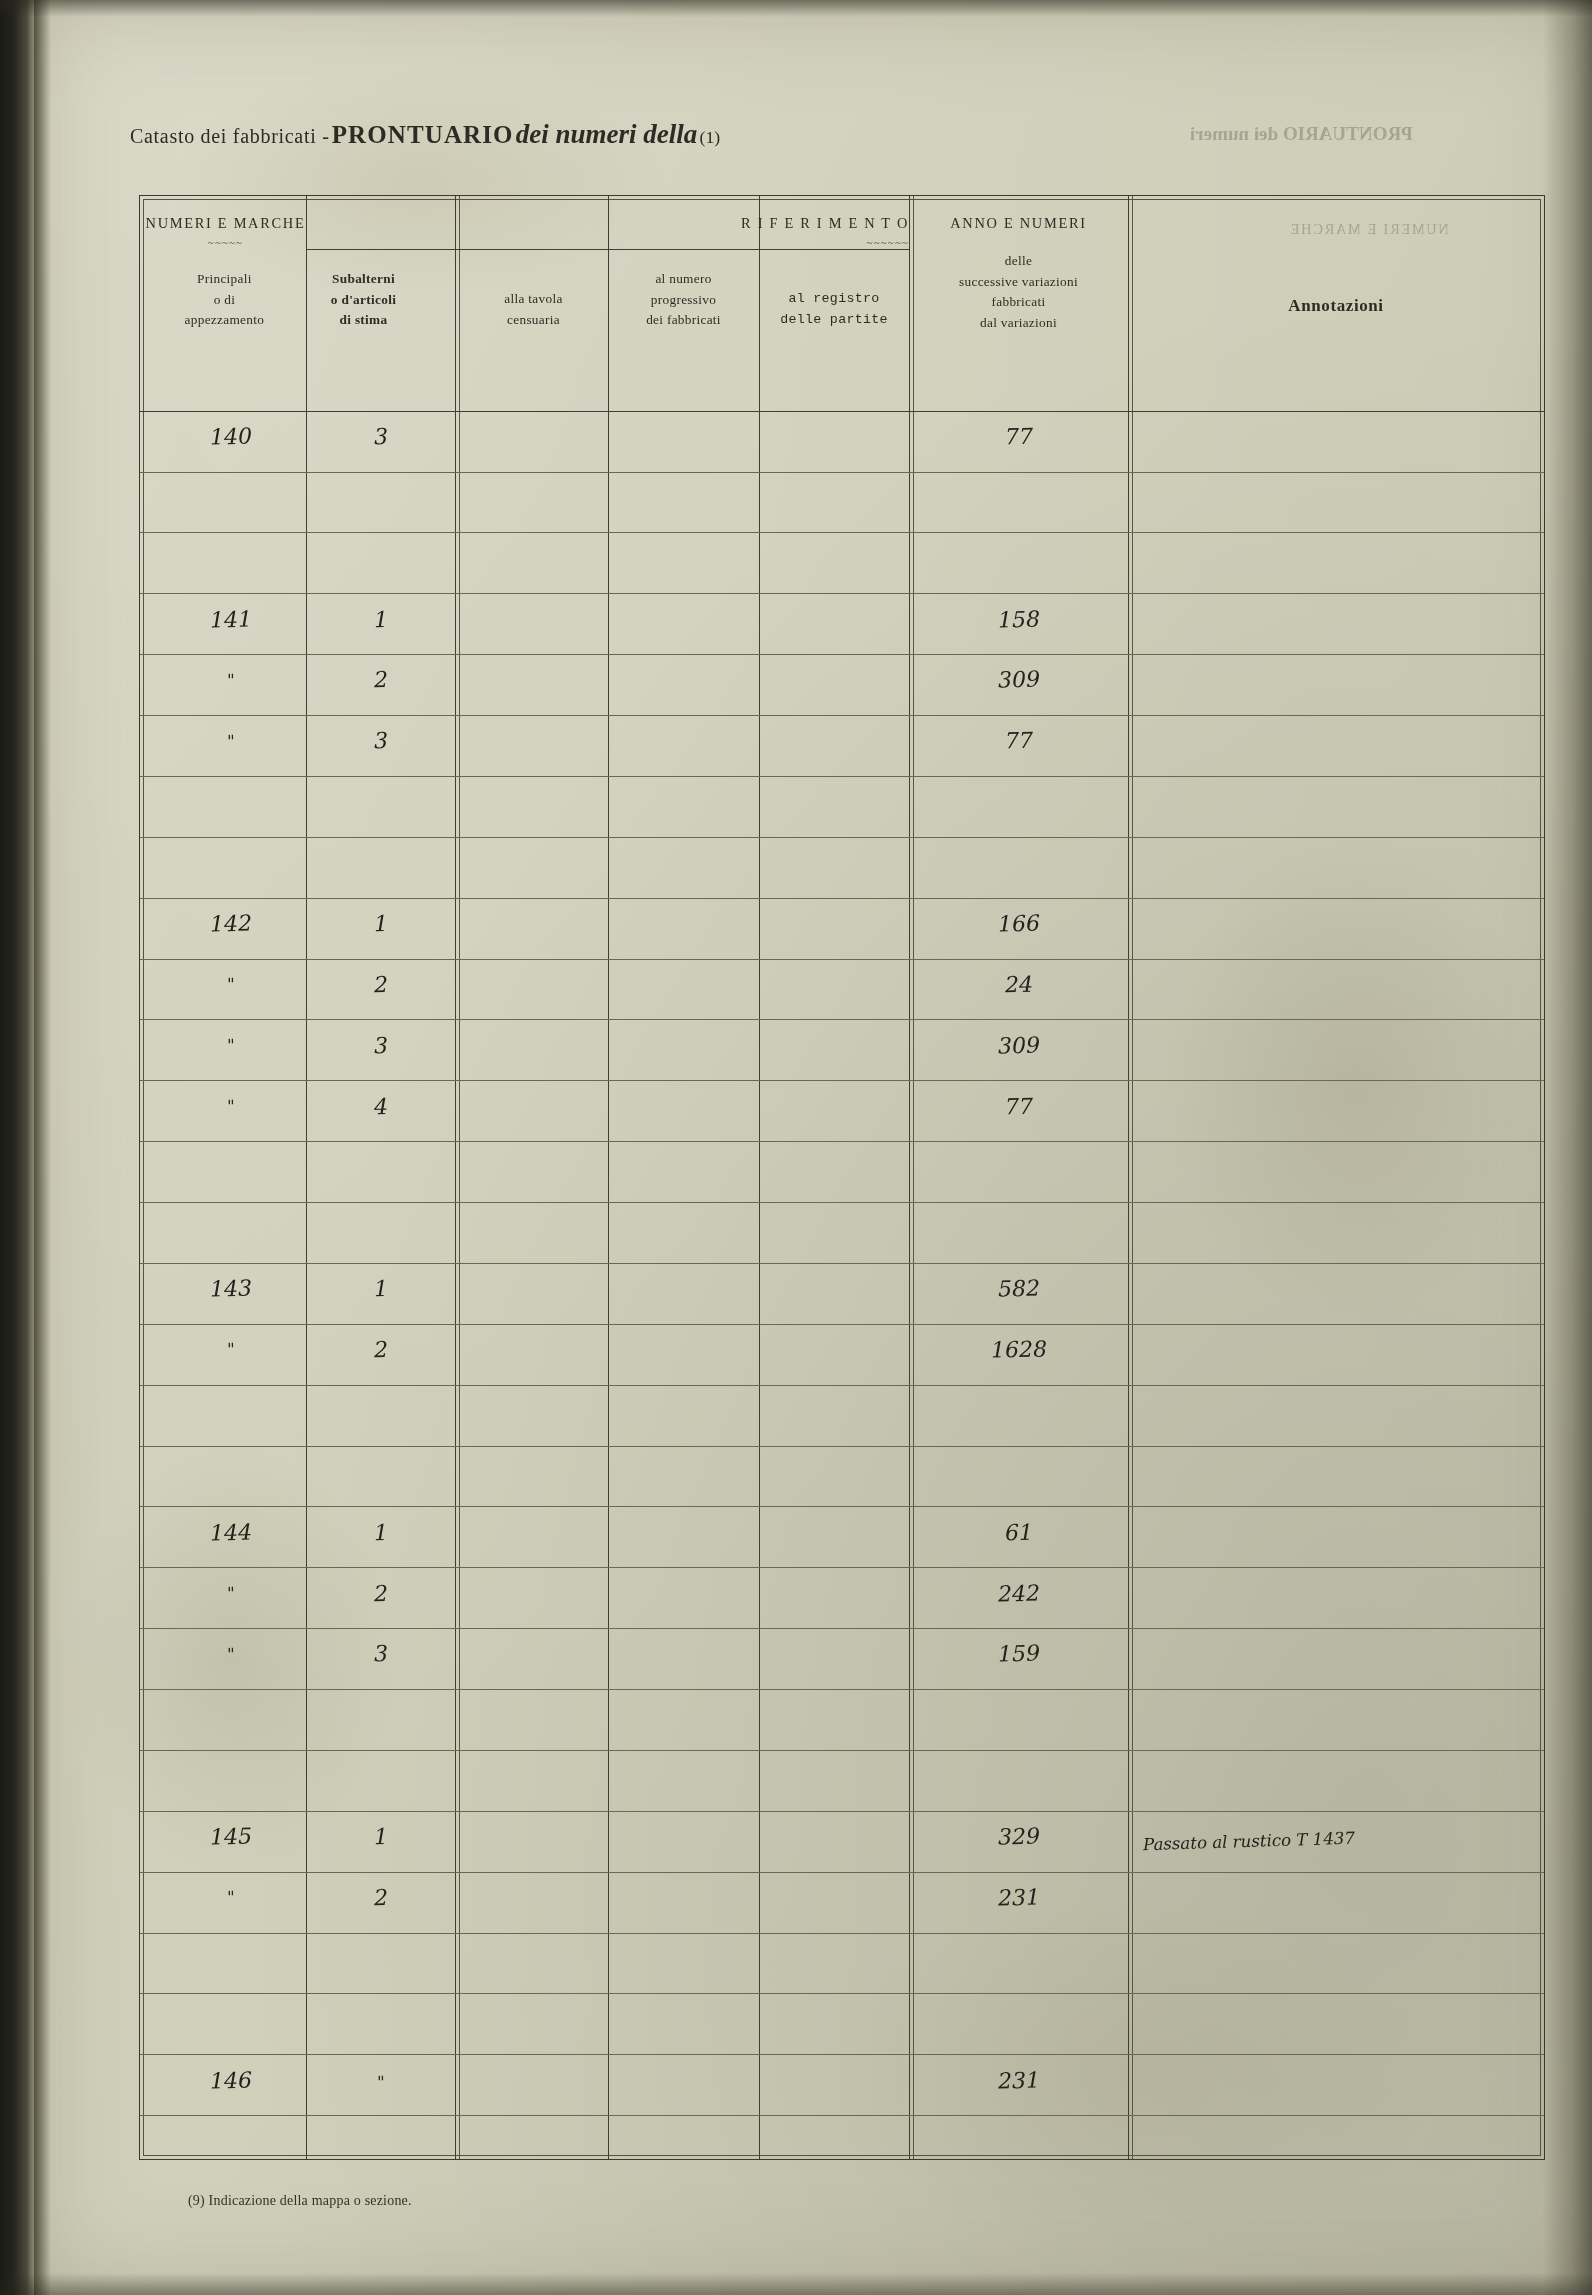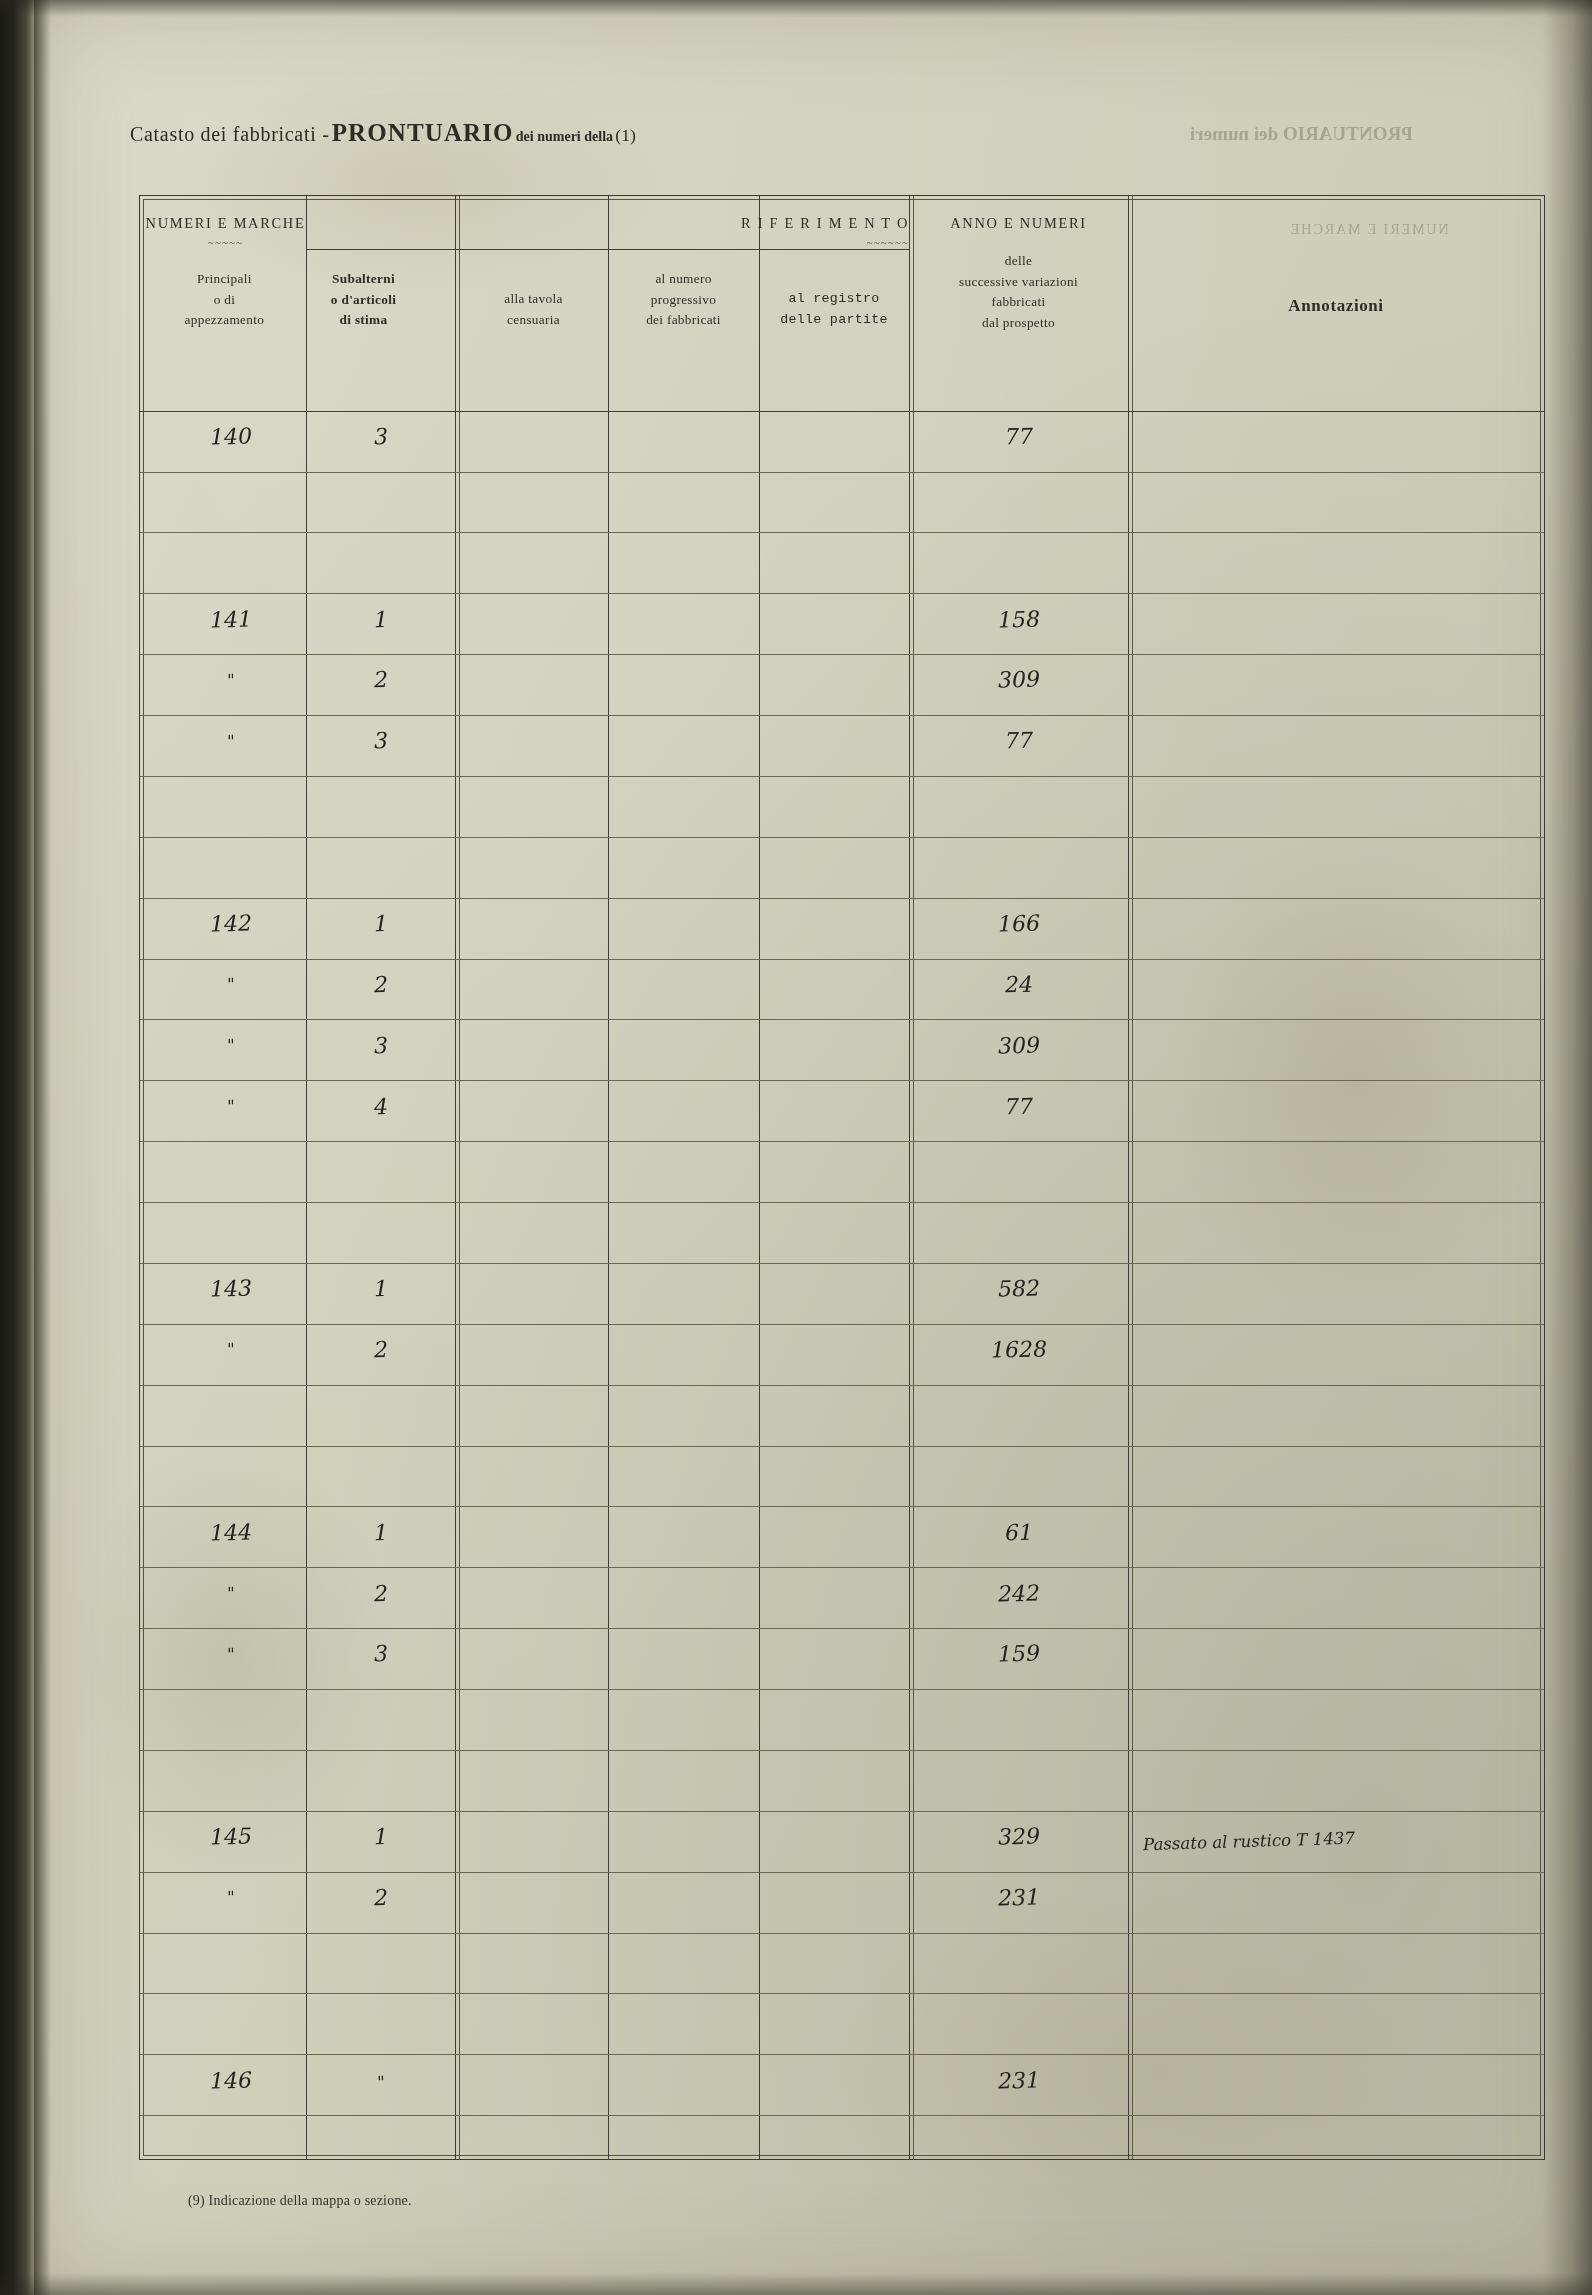--- a/index.html
+++ b/index.html
@@ -85,21 +85,22 @@
   .doc-title .t1 {
     font-size: 20px;
     letter-spacing: 0.7px;
   }
   .doc-title .t2 {
     font-size: 25px;
     font-weight: bold;
     letter-spacing: 1.1px;
   }
   .doc-title .t3 {
-    font-size: 14px;
+    font-size: 27px;
+    font-style: italic;
     font-weight: bold;
   }
   .doc-title .t4 {
     font-size: 17.7px;
   }
 
   
   .ghost {
     position: absolute;
     color: rgba(70,68,52,0.30);
@@ -279,21 +280,21 @@
       <div class="sml">dei fabbricati</div>
     </div>
     <div class="hcell" style="left:620px;top:93px;width:148px;font-family:Liberation Mono, monospace;">
       <div class="sml">al registro</div>
       <div class="sml">delle partite</div>
     </div>
     <div class="hcell" style="left:770px;top:55px;width:217px;">
       <div class="sml">delle</div>
       <div class="sml">successive variazioni</div>
       <div class="sml">fabbricati</div>
-      <div class="sml">dal prospetto</div>
+      <div class="sml">dal variazioni</div>
     </div>
     <div class="hcell" style="left:991px;top:97px;width:410px;">
       <div class="annot">Annotazioni</div>
     </div>
 
     <div class="rowline" style="top:276px;"></div>
     <div class="rowline" style="top:336px;"></div>
     <div class="rowline" style="top:397px;"></div>
     <div class="rowline" style="top:458px;"></div>
     <div class="rowline" style="top:519px;"></div>

